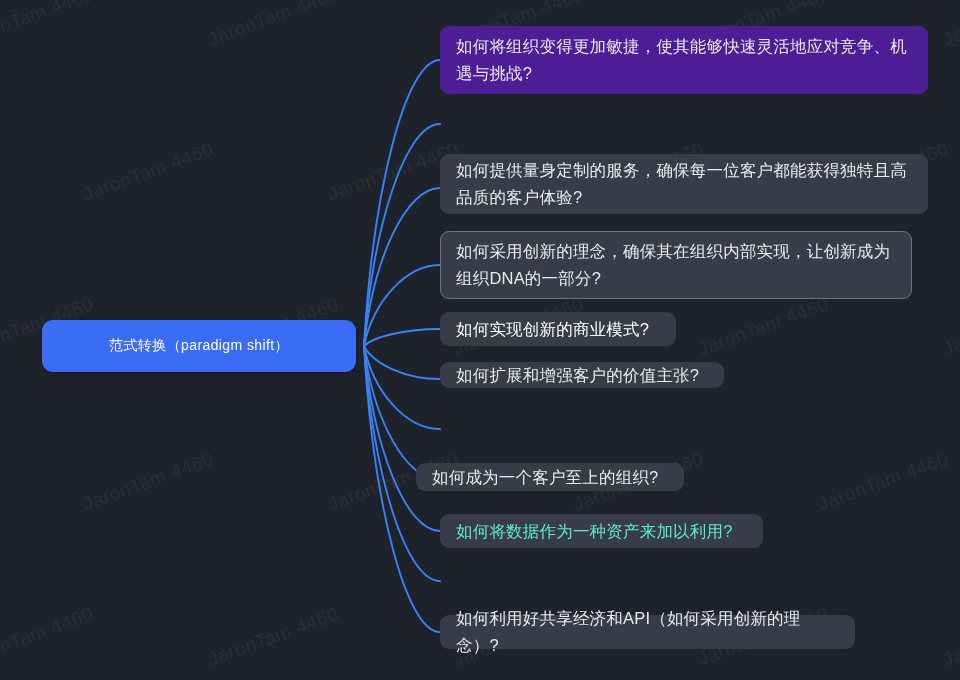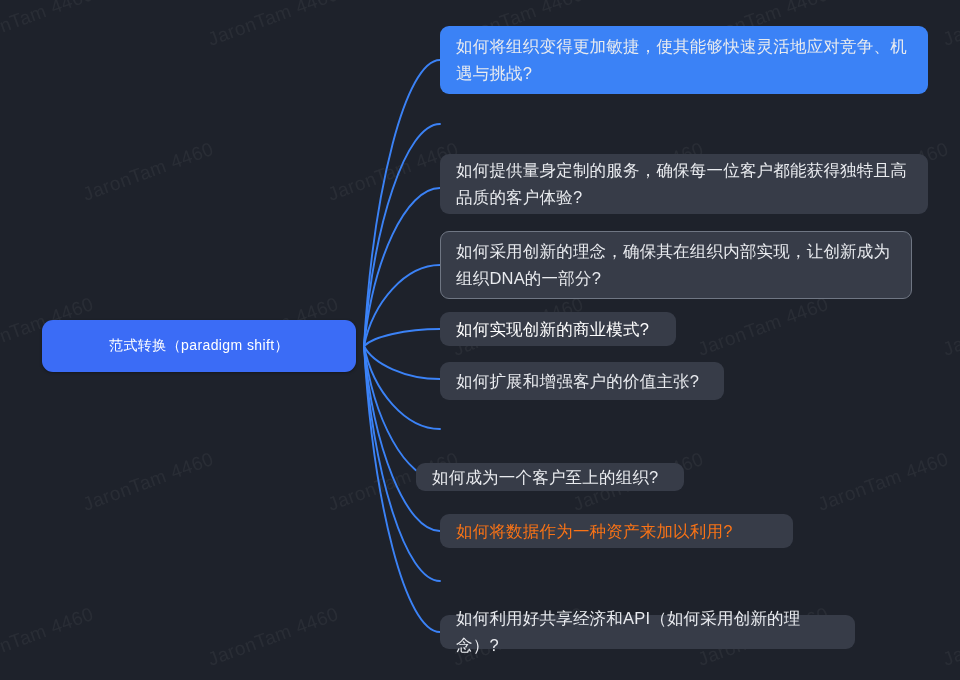--- a/index.html
+++ b/index.html
@@ -104,39 +104,39 @@
       <path d="M 364 346 C 373.12 419.7, 405.8 480, 440 480" fill="none" stroke="#3b82f6" stroke-width="1.9" stroke-linecap="round"></path>
       <path d="M 364 346 C 373.12 447.75, 405.8 531, 440 531" fill="none" stroke="#3b82f6" stroke-width="1.9" stroke-linecap="round"></path>
       <path d="M 364 346 C 373.12 475.25, 405.8 581, 440 581" fill="none" stroke="#3b82f6" stroke-width="1.9" stroke-linecap="round"></path>
       <path d="M 364 346 C 373.12 503.3, 405.8 632, 440 632" fill="none" stroke="#3b82f6" stroke-width="1.9" stroke-linecap="round"></path>
     </svg>
 
   <div id="nodes">
     <div class="root" id="root-node" style="left: 42px; top: 320px; width: 314px; height: 52px; background: rgb(59, 108, 246); color: rgb(255, 255, 255);">
       <span class="label">范式转换（paradigm shift）</span>
     </div>
-  <div class="node" style="left: 440px; top: 26px; width: 488px; height: 68px; background: #3b82f6; color: rgb(233, 235, 239);">
+  <div class="node" style="left: 440px; top: 26px; width: 488px; height: 68px; background: #4c1d95; color: rgb(233, 235, 239);">
         <span class="label">如何将组织变得更加敏捷，使其能够快速灵活地应对竞争、机遇与挑战?</span>
       </div>
       <div class="node" style="left: 440px; top: 154px; width: 488px; height: 60px; background: rgb(55, 60, 72); color: rgb(233, 235, 239);">
         <span class="label">如何提供量身定制的服务，确保每一位客户都能获得独特且高品质的客户体验?</span>
       </div>
       <div class="node selected" style="left: 440px; top: 231px; width: 472px; height: 68px; background: rgb(55, 60, 72); color: rgb(233, 235, 239); border-color: rgb(111, 118, 131); justify-content: center;">
         <span class="label">如何采用创新的理念，确保其在组织内部实现，让创新成为组织DNA的一部分?</span>
       </div>
       <div class="node" style="left: 440px; top: 312px; width: 236px; height: 34px; background: rgb(55, 60, 72); color: #ffffff;">
         <span class="label">如何实现创新的商业模式?</span>
       </div>
-      <div class="node" style="left: 440px; top: 362px; width: 284px; height: 38px; background: rgb(55, 60, 72); color: rgb(233, 235, 239);">
+      <div class="node" style="left: 440px; top: 362px; width: 284px; height: 26px; background: rgb(55, 60, 72); color: rgb(233, 235, 239);">
         <span class="label">如何扩展和增强客户的价值主张?</span>
       </div>
       <div class="node" style="left: 416px; top: 463px; width: 268px; height: 28px; background: rgb(55, 60, 72); color: rgb(233, 235, 239);">
         <span class="label">如何成为一个客户至上的组织?</span>
       </div>
-      <div class="node" style="left: 440px; top: 514px; width: 353px; height: 34px; background: rgb(55, 60, 72); color: #f97316;">
+      <div class="node" style="left: 440px; top: 514px; width: 323px; height: 34px; background: rgb(55, 60, 72); color: #5eead4;">
         <span class="label">如何将数据作为一种资产来加以利用?</span>
       </div>
       <div class="node" style="left: 440px; top: 615px; width: 415px; height: 34px; background: rgb(55, 60, 72); color: rgb(233, 235, 239);">
         <span class="label">如何利用好共享经济和API（如何采用创新的理念）?</span>
       </div>
     </div>
 
 </div>
 
 </body></html>

